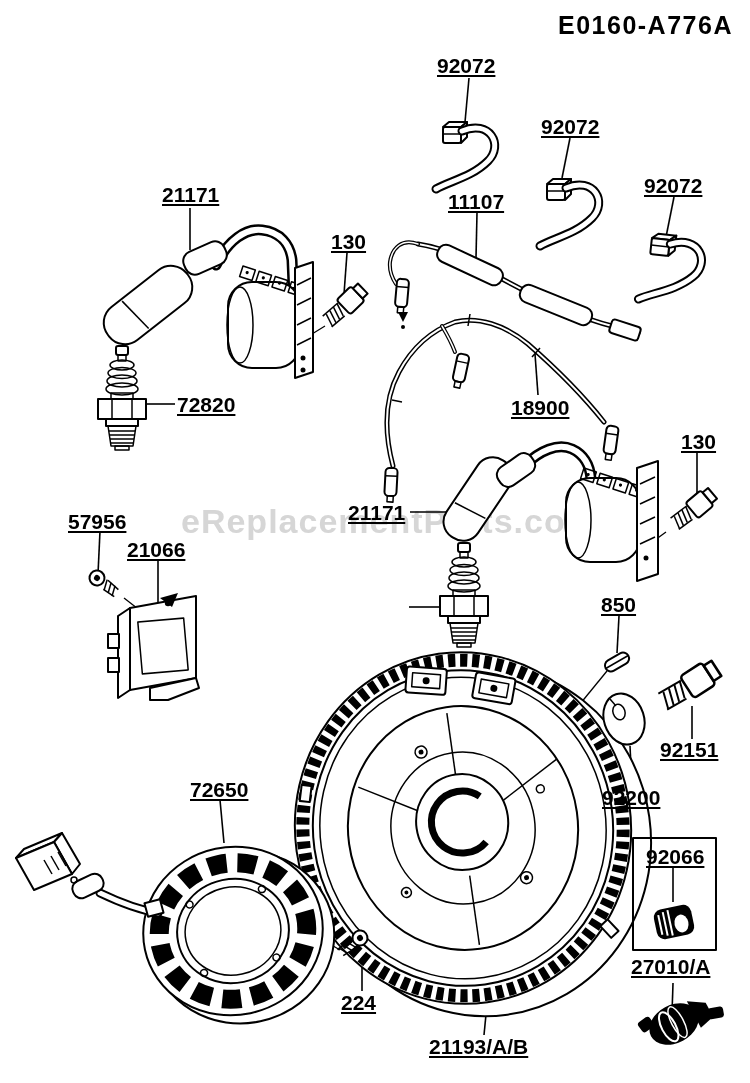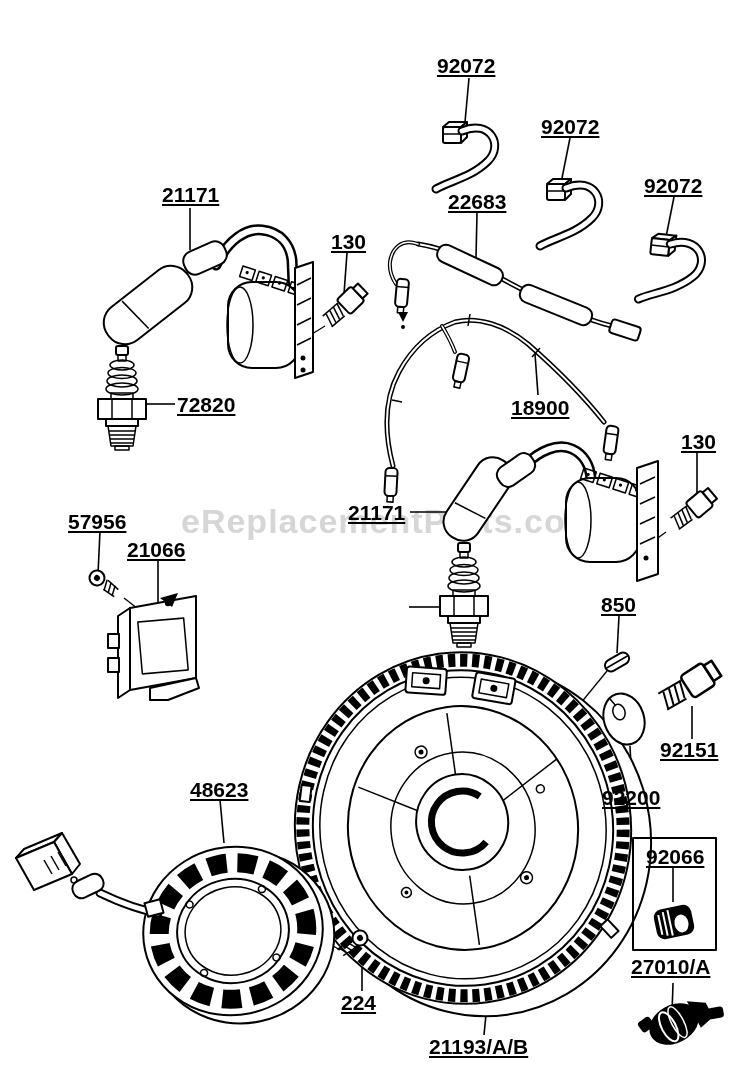--- a/index.html
+++ b/index.html
@@ -330,35 +330,36 @@
         <rect x="-30" y="-22" width="14" height="12" rx="3" class="blk" transform="rotate(-8)"></rect>
         <ellipse cx="0" cy="0" rx="26" ry="19" class="blk"></ellipse>
         <ellipse cx="-6" cy="0" rx="7" ry="16" fill="none" stroke="#fff" stroke-width="2"></ellipse>
         <ellipse cx="4" cy="0" rx="6" ry="17" fill="none" stroke="#fff" stroke-width="1.5"></ellipse>
         <polygon points="22,-14 38,-4 38,12 22,16" class="blk"></polygon>
         <rect x="36" y="2" width="16" height="11" rx="3" class="blk" transform="rotate(18 36 2)"></rect>
       </g>
     </g>
   </svg>
 
+  <div class="code">E0160-A776A</div>
 
   <div class="lbl" style="left:437px;top:55px">92072</div>
   <div class="lbl" style="left:541px;top:116px">92072</div>
   <div class="lbl" style="left:644px;top:175px">92072</div>
   <div class="lbl" style="left:162px;top:184px">21171</div>
-  <div class="lbl" style="left:448px;top:191px">22683</div>
+  <div class="lbl" style="left:448px;top:191px">11107</div>
   <div class="lbl" style="left:331px;top:231px">130</div>
   <div class="lbl" style="left:177px;top:394px">72820</div>
   <div class="lbl" style="left:511px;top:397px">18900</div>
   <div class="lbl" style="left:348px;top:502px">21171</div>
   <div class="lbl" style="left:681px;top:431px">130</div>
   <div class="lbl" style="left:68px;top:511px">57956</div>
   <div class="lbl" style="left:127px;top:539px">21066</div>
   <div class="lbl" style="left:601px;top:594px">850</div>
   <div class="lbl" style="left:660px;top:739px">92151</div>
   <div class="lbl" style="left:602px;top:787px">92200</div>
-  <div class="lbl" style="left:190px;top:779px">48623</div>
+  <div class="lbl" style="left:190px;top:779px">72650</div>
   <div class="lbl" style="left:646px;top:846px">92066</div>
   <div class="lbl" style="left:631px;top:956px">27010/A</div>
   <div class="lbl" style="left:341px;top:992px">224</div>
   <div class="lbl" style="left:429px;top:1036px">21193/A/B</div>
 
 </div>
 
 </body></html>

